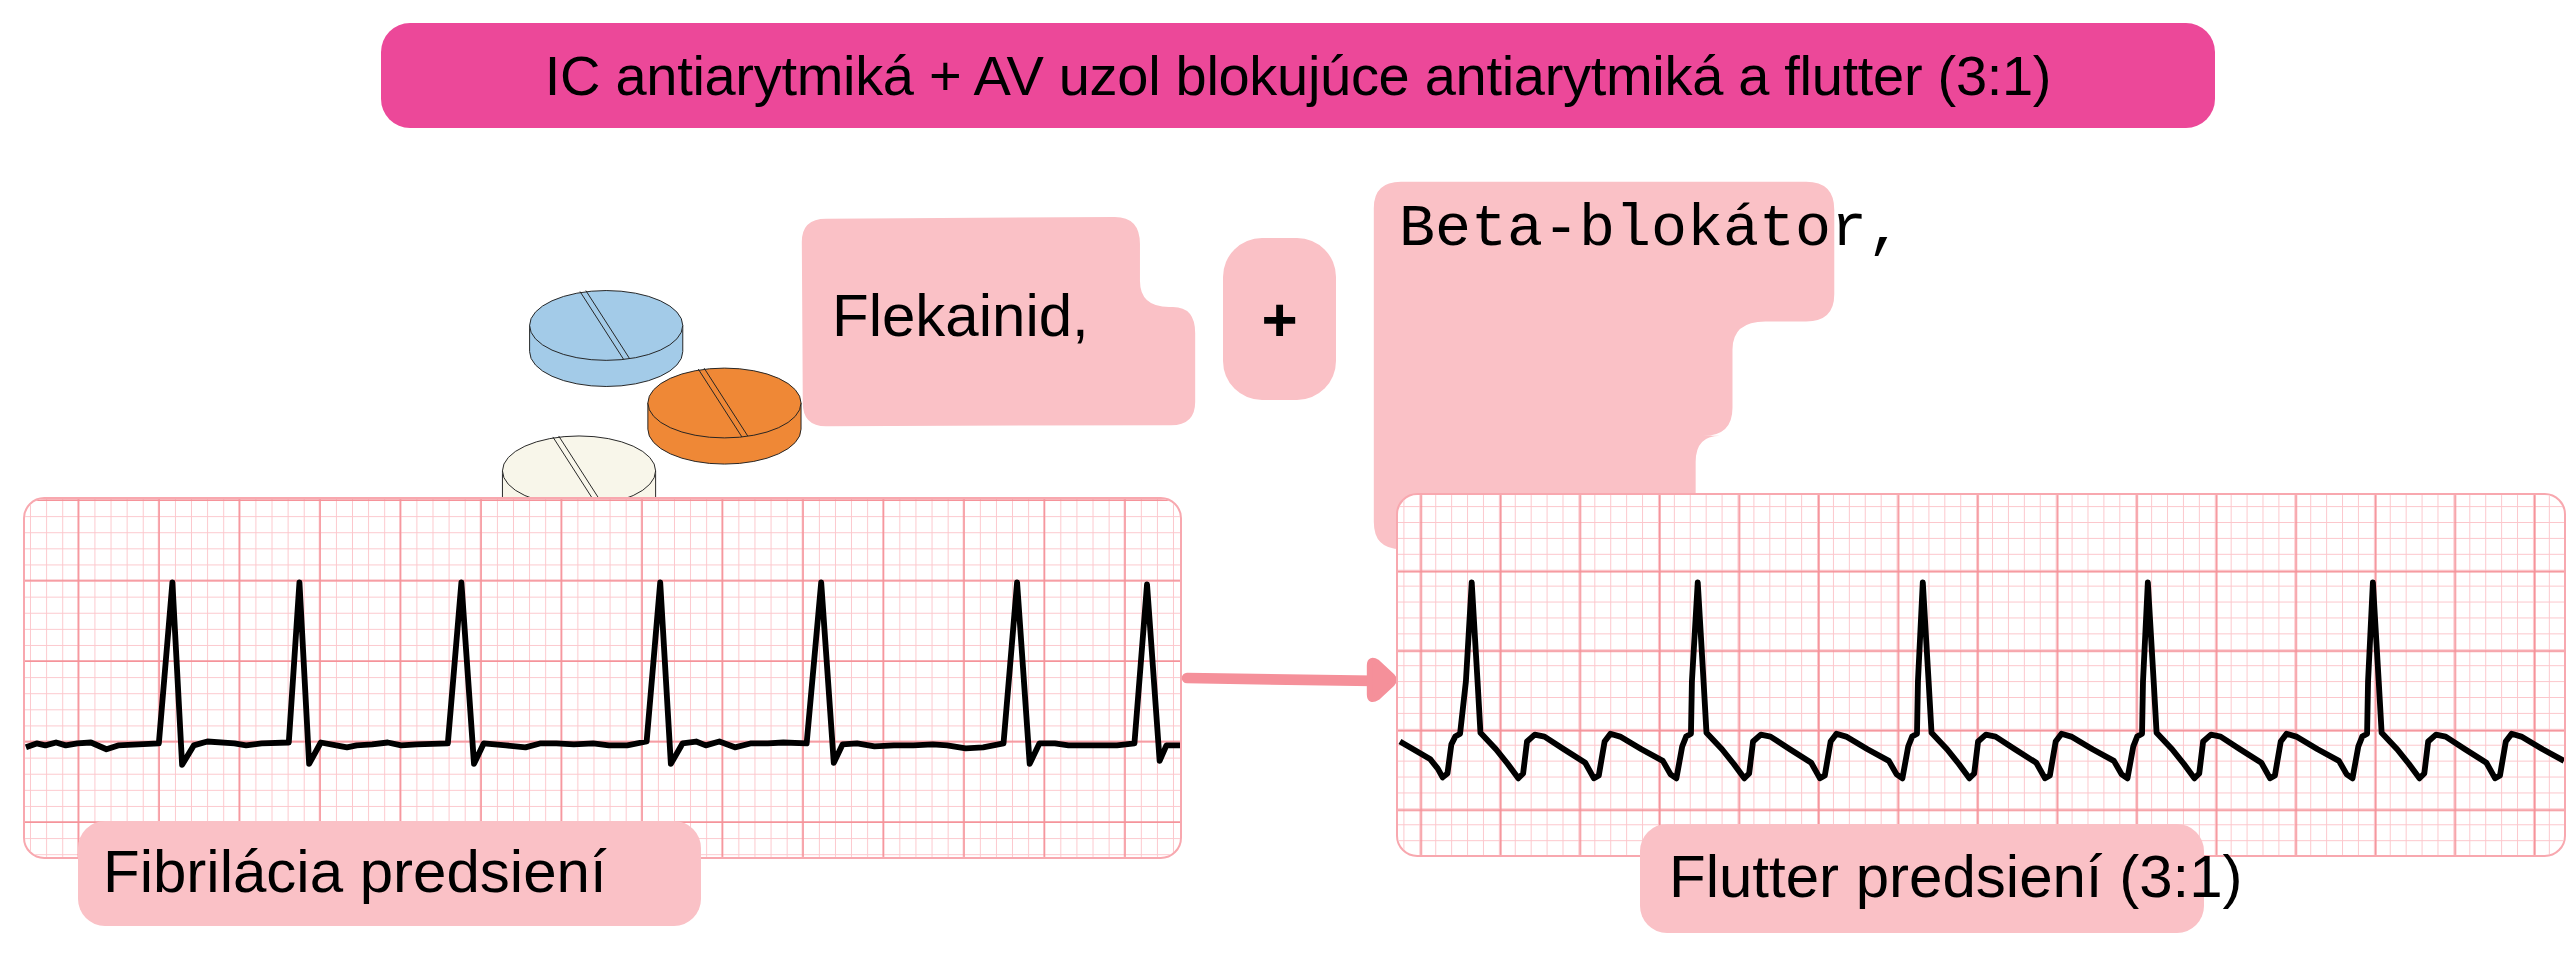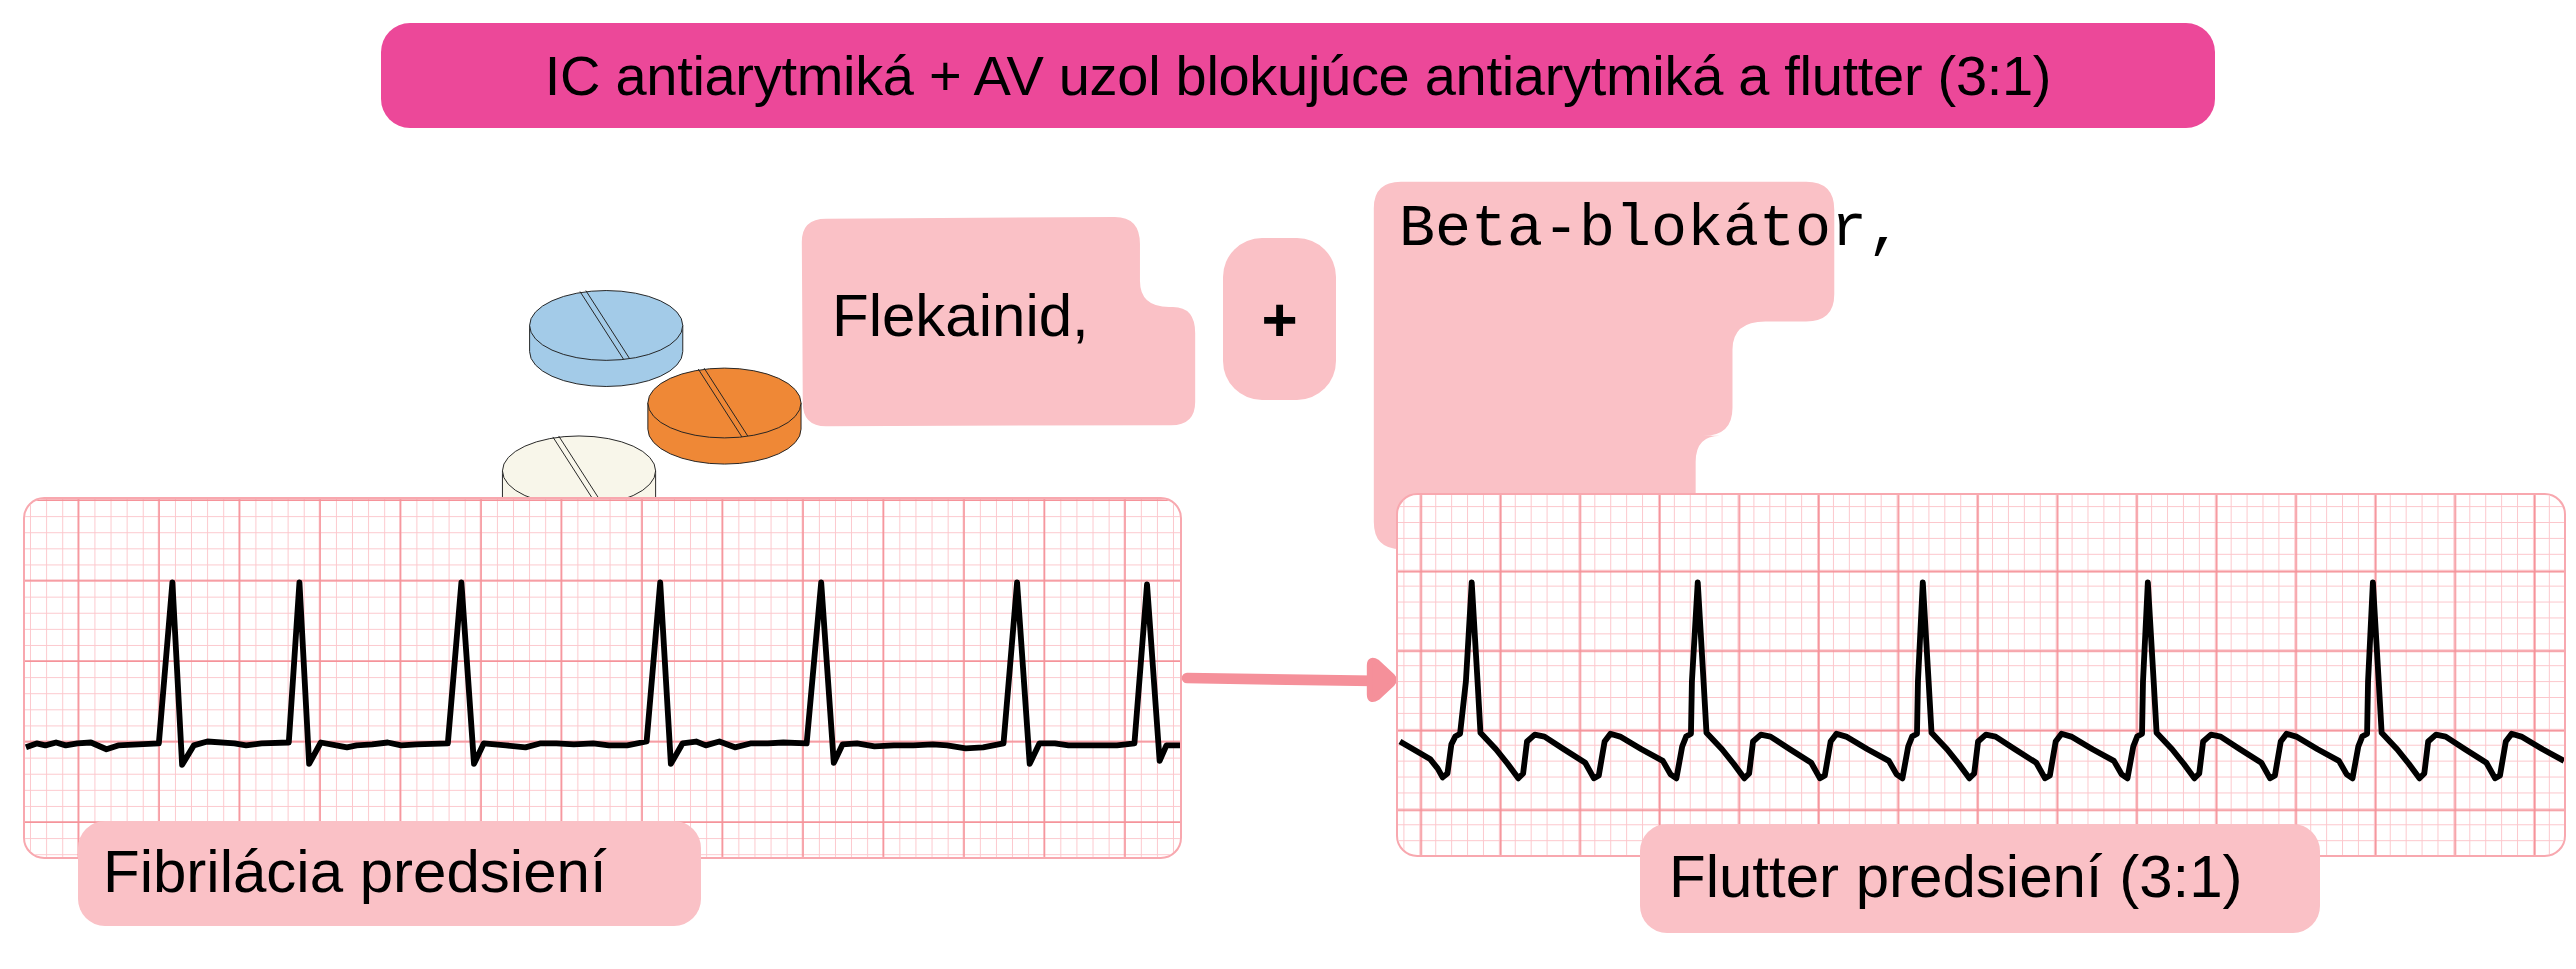--- a/index.html
+++ b/index.html
@@ -98,16 +98,16 @@
       <pattern id="majorR" x="1462" y="504" width="82" height="82" patternUnits="userSpaceOnUse">
         <path d="M0 0 L0 82 M0 0 L82 0" stroke="#f5939a" stroke-width="3.5" fill="none"></path>
       </pattern>
     </defs>
     <rect x="1439" y="508" width="1202" height="371" fill="url(#minorR)"></rect>
     <rect x="1439" y="508" width="1202" height="371" fill="url(#majorR)"></rect>
     <polyline fill="none" stroke="#000" stroke-width="6" stroke-linejoin="round" points="1441,762 1472,780 1480,790 1485,799 1490,795 1494,765 1498,757 1503,754 1509,700 1515,598 1521,700 1524,753 1540,770 1552,785 1563,800 1568,795 1572,762 1580,755 1590,757 1610,770 1632,784 1641,800 1646,797 1652,762 1658,754 1668,757 1690,770 1712,782 1720,796 1726,800 1732,767 1736,757 1741,754 1742,700 1748,598 1754,700 1757,753 1773,770 1785,785 1796,800 1801,795 1805,762 1813,755 1823,757 1843,770 1865,784 1874,800 1879,797 1885,762 1891,754 1901,757 1923,770 1945,782 1953,796 1959,800 1965,767 1969,757 1974,754 1975,700 1980,598 1986,700 1989,753 2005,770 2017,785 2028,800 2033,795 2037,762 2045,755 2055,757 2075,770 2097,784 2106,800 2111,797 2117,762 2123,754 2133,757 2155,770 2177,782 2185,796 2191,800 2197,767 2201,757 2206,754 2207,700 2212,598 2218,700 2221,753 2237,770 2249,785 2260,800 2265,795 2269,762 2277,755 2287,757 2307,770 2329,784 2338,800 2343,797 2349,762 2355,754 2365,757 2387,770 2409,782 2417,796 2423,800 2429,767 2433,757 2438,754 2439,700 2444,598 2450,700 2453,753 2469,770 2481,785 2492,800 2497,795 2501,762 2509,755 2519,757 2539,770 2561,784 2570,800 2575,797 2581,762 2587,754 2597,757 2619,770 2641,782"></polyline>
   </svg>
 </div>
 
-<div class="label" style="left:1640px;top:824px;width:680px;height:109px;border-radius:27px;">
+<div class="label" style="left:1640px;top:824px;width:564px;height:109px;border-radius:27px;">
   <span style="position:absolute;left:29px;top:11.6px;font-size:60px;line-height:81px;white-space:nowrap;">Flutter predsiení (3:1)</span>
 </div>
 
 
 </body></html>

